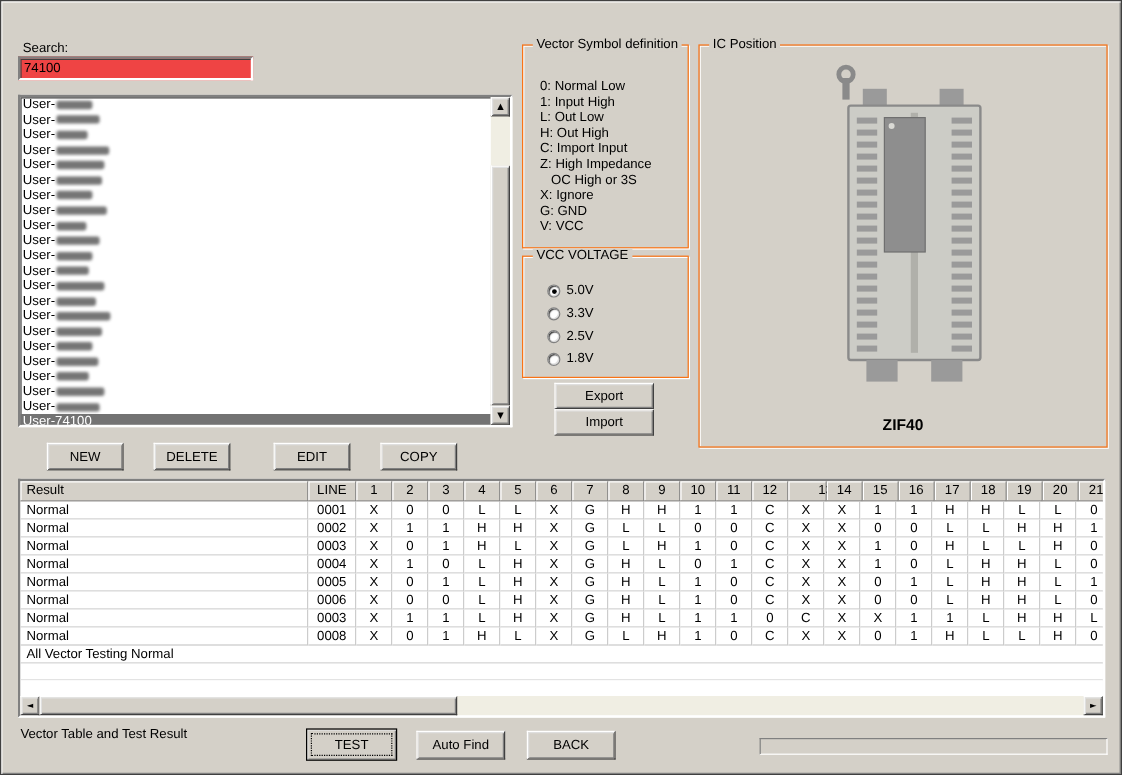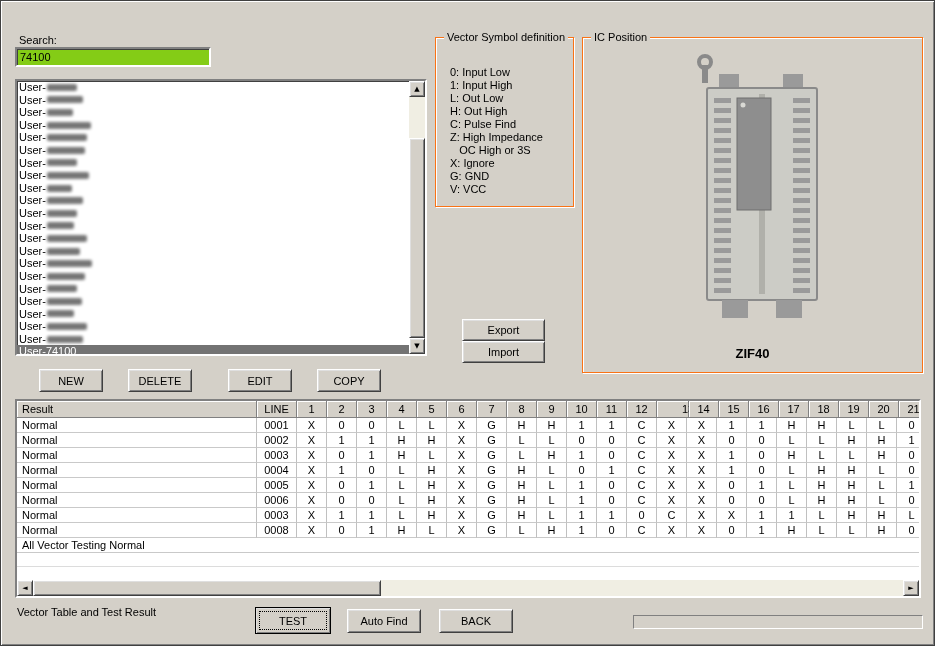--- a/index.html
+++ b/index.html
@@ -16,21 +16,21 @@
             border:1px solid;border-color:#fff #404040 #404040 #fff;
             box-shadow:inset 1px 1px 0 #dfdfdf, inset -1px -1px 0 #808080;
             font-size:11px;font-weight:bold;line-height:12px;text-align:center;cursor:default;}
   .btn{background:#d4d0c8;border:1px solid;border-color:#fff #404040 #404040 #fff;
        box-shadow:inset 1px 1px 0 #dfdfdf, inset -1px -1px 0 #808080;
        display:flex;align-items:center;justify-content:center;font-size:11px;cursor:default;margin-left:24px;}
   .defaultbtn{border:1px solid #000;}
   .focusrect{position:absolute;inset:3px;border:1px dotted #000;pointer-events:none;}
   .sunken{border:2px solid;border-color:#808080 #fff #fff #808080;
           box-shadow:inset 1px 1px 0 #404040, inset -1px -1px 0 #dfdfdf;}
-  .input{background:#84cc16;border:2px solid;border-color:#808080 #fff #fff #808080;
+  .input{background:#ef4444;border:2px solid;border-color:#808080 #fff #fff #808080;
          box-shadow:inset 1px 1px 0 #404040;font:11px "Liberation Sans",sans-serif;
          padding:2px 3px;box-sizing:border-box;outline:none;}
   .groupbox{position:absolute;border:1px solid #f97316;
             box-shadow:inset 1px 1px 0 #fff, 1px 1px 0 #fff;}
   .grouplabel{position:absolute;top:-7px;left:8px;background:#d4d0c8;padding:0 3px;font-size:11px;}
   
   .listbox{background:#fff;}
   .list-items{position:absolute;left:0;top:0;right:16px;bottom:0;overflow:hidden;}
   .list-item{height:12.6px;line-height:12.6px;padding-left:2px;white-space:nowrap;
              display:flex;align-items:center;}
@@ -179,33 +179,54 @@
   </div>
 
   <div class="btn abs" style="left:14px;top:368px;width:62px;height:21px;">NEW</div>
   <div class="btn abs" style="left:103px;top:368px;width:62px;height:21px;">DELETE</div>
   <div class="btn abs" style="left:203px;top:368px;width:62px;height:21px;">EDIT</div>
   <div class="btn abs" style="left:292px;top:368px;width:62px;height:21px;">COPY</div>
 
   <div class="groupbox" style="left:434px;top:36px;width:137px;height:168px;">
     <span class="grouplabel">Vector Symbol definition</span>
     <div class="abs" style="left:14px;top:28px;" id="vectorLines">
-        <div class="vline">0: Input Low</div>
+        <div class="vline">0: Normal Low</div>
         <div class="vline">1: Input High</div>
         <div class="vline">L: Out Low</div>
         <div class="vline">H: Out High</div>
-        <div class="vline">C: Pulse Find</div>
+        <div class="vline">C: Import Input</div>
         <div class="vline">Z: High Impedance</div>
         <div class="vline">   OC High or 3S</div>
         <div class="vline">X: Ignore</div>
         <div class="vline">G: GND</div>
         <div class="vline">V: VCC</div>
       </div>
   </div>
 
+  <div class="groupbox" style="left:434px;top:212px;width:137px;height:100px;">
+    <span class="grouplabel">VCC VOLTAGE</span>
+    <div id="vccRadios">
+        <div class="radiorow" style="left: 20px; top: 22px;">
+          <span class="radio on"></span>
+          <span>5.0V</span>
+        </div>
+        <div class="radiorow" style="left: 20px; top: 41px;">
+          <span class="radio"></span>
+          <span>3.3V</span>
+        </div>
+        <div class="radiorow" style="left: 20px; top: 60px;">
+          <span class="radio"></span>
+          <span>2.5V</span>
+        </div>
+        <div class="radiorow" style="left: 20px; top: 79px;">
+          <span class="radio"></span>
+          <span>1.8V</span>
+        </div>
+      </div>
+  </div>
 
   <div class="btn abs" style="left:437px;top:318px;width:81px;height:20px;">Export</div>
   <div class="btn abs" style="left:437px;top:340px;width:81px;height:20px;">Import</div>
 
   <div class="groupbox" style="left:581px;top:36px;width:339px;height:334px;">
     <span class="grouplabel">IC Position</span>
     <svg class="abs" style="left:84px;top:14px;" width="170" height="272" viewBox="0 0 170 272">
       <circle cx="38" cy="10" r="6" fill="none" stroke="#8a8a8a" stroke-width="4"></circle>
       <rect x="35" y="13" width="6" height="18" fill="#8a8a8a"></rect>
       <rect x="52" y="22" width="20" height="16" fill="#9a9a9a"></rect>

